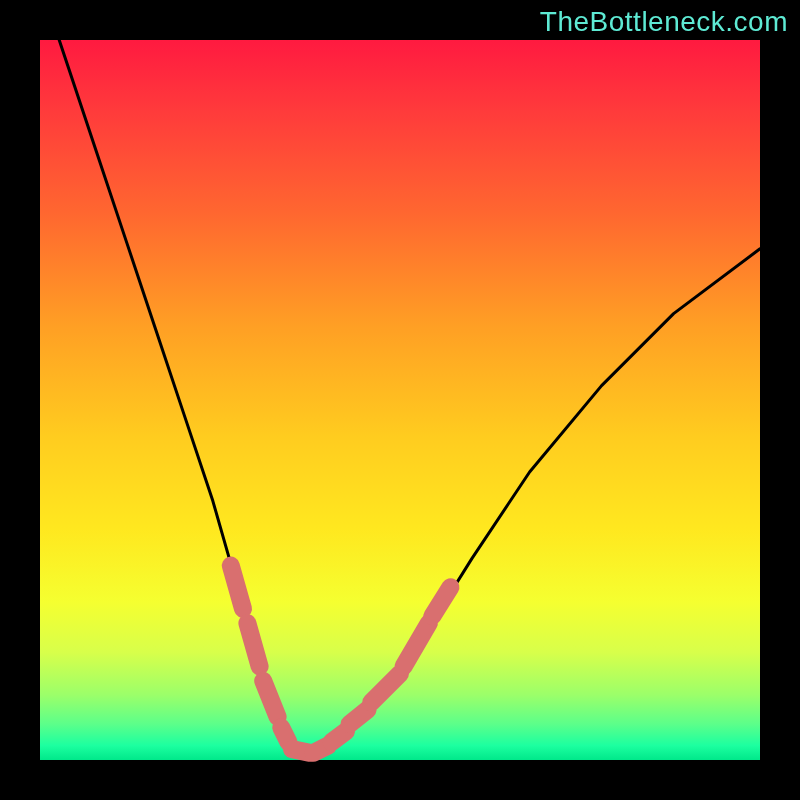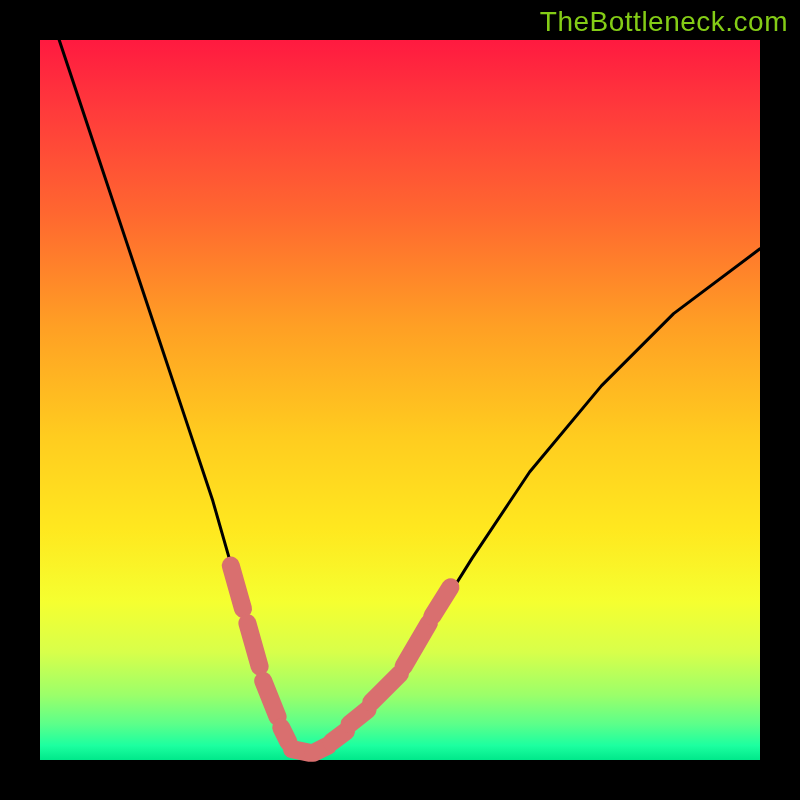--- a/index.html
+++ b/index.html
@@ -36,21 +36,21 @@
       #d8ff4a 85%,
       #9bff6a 91%,
       #5cff8a 95%,
       #1cffa0 98%,
       #00e88a 100%);
   }
   .watermark {
     position: absolute;
     top: 6px;
     right: 12px;
-    color: #84cc16;
+    color: #5eead4;
     font-size: 28px;
     font-weight: 400;
     letter-spacing: 0.5px;
     user-select: none;
   }
   svg.curve {
     position: absolute;
     left: 0;
     top: 0;
     width: 720px;

